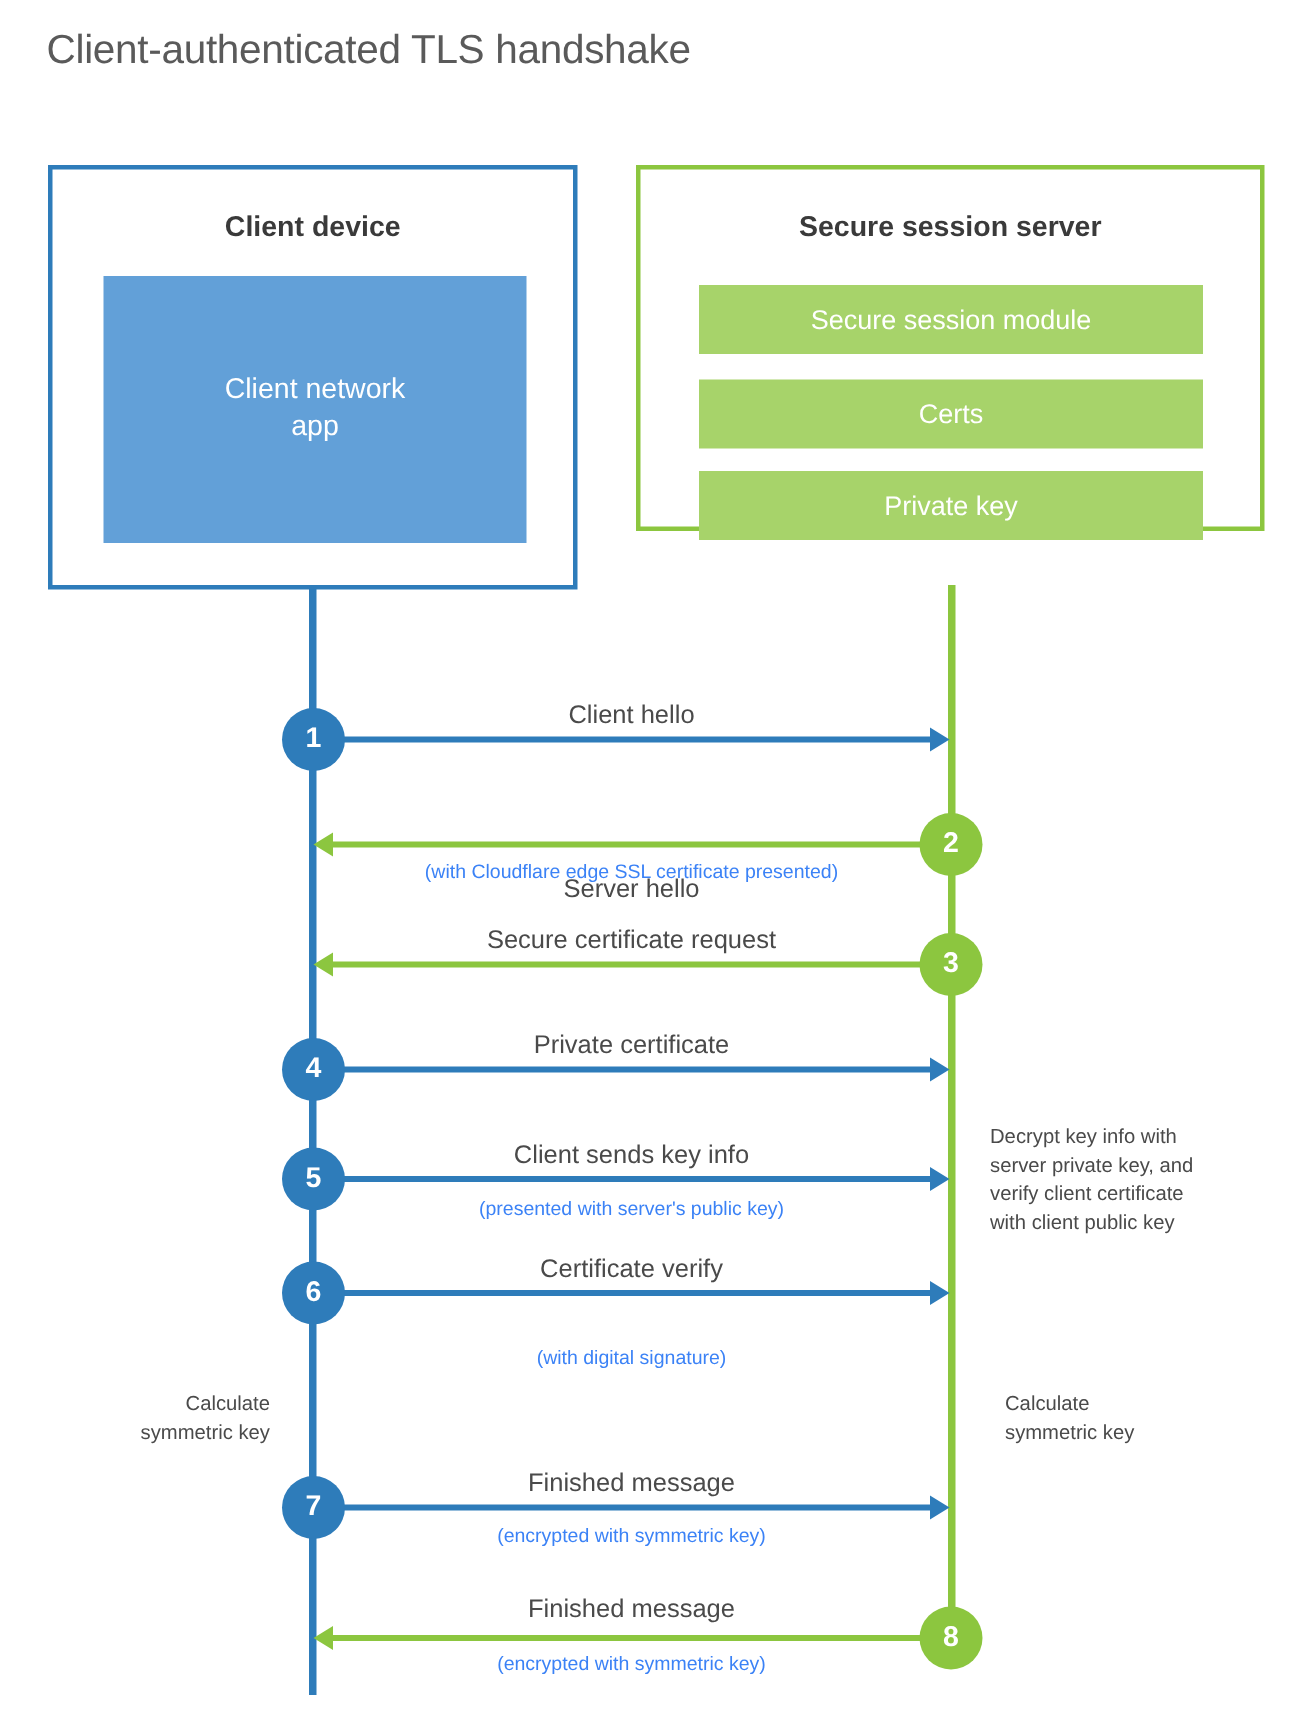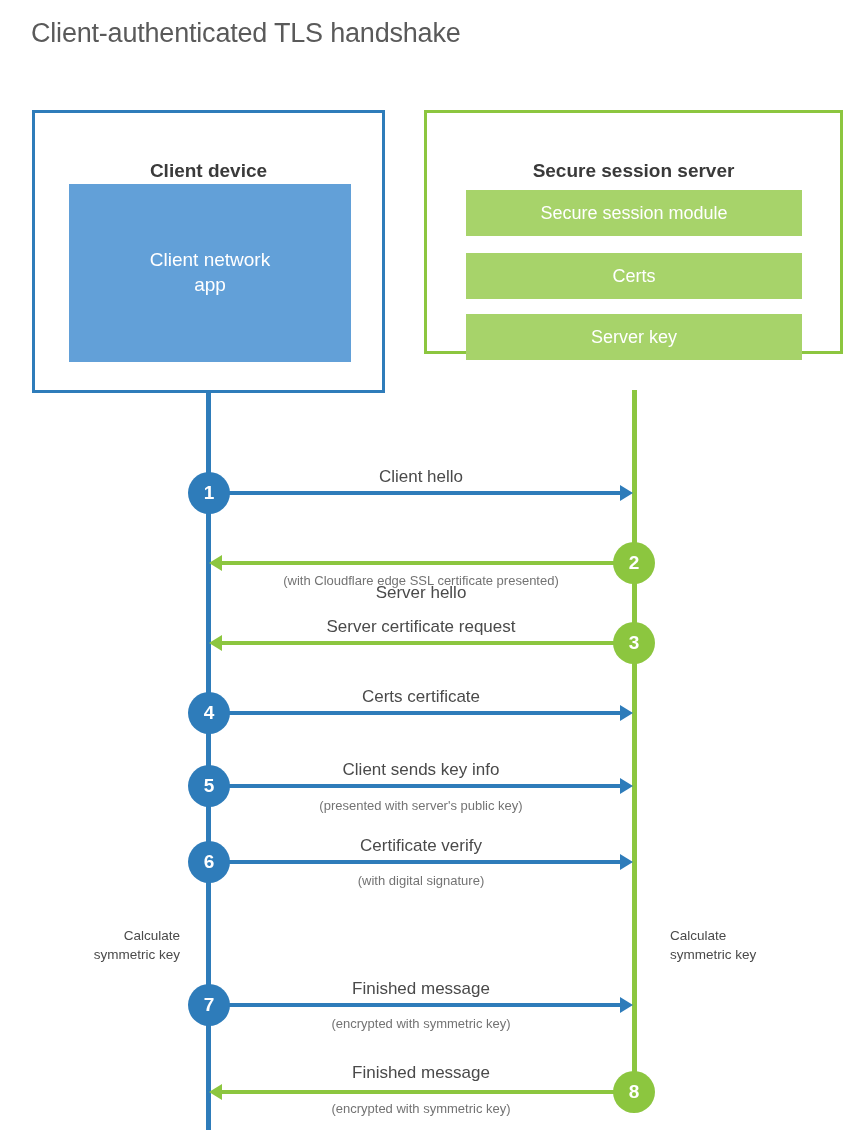--- a/index.html
+++ b/index.html
@@ -18,21 +18,21 @@
     letter-spacing: -0.2px; white-space: nowrap;
   }
 
   
   .actor-box { position: absolute; background: #ffffff; }
   .actor-box.client { left: 32px; top: 110px; width: 353px; height: 283px; border: 3px solid #2e7cba; }
   .actor-box.server { left: 424px; top: 110px; width: 419px; height: 244px; border: 3px solid #8cc63f; }
 
   .actor-title {
     position: absolute; left: 0; right: 0; top: 28px;
-    text-align: center; font-size: 19px; font-weight: bold; color: #3a3a3a; margin-top: 19px;
+    text-align: center; font-size: 19px; font-weight: bold; color: #3a3a3a;
   }
 
   .client-app {
     position: absolute; left: 34px; top: 71px; width: 282px; height: 178px;
     background: #62a0d8;
     display: flex; align-items: center; justify-content: center; text-align: center;
     color: #ffffff; font-size: 19px; line-height: 1.3; font-weight: 400;
   }
 
   .server-bar {
@@ -70,21 +70,21 @@
   .step-circle.blue  { background: #2e7cba; }
   .step-circle.green { background: #8cc63f; }
 
   
   .msg-label {
     position: absolute; text-align: center;
     font-size: 17px; color: #4a4a4a; white-space: nowrap;
   }
   .msg-sub {
     position: absolute; text-align: center;
-    font-size: 13px; color: #737373; white-space: nowrap;
+    font-size: 13px; color: #3b82f6; white-space: nowrap;
   }
 
   
   .side-note {
     position: absolute; font-size: 13.5px; color: #4a4a4a; line-height: 1.42;
   }
   .side-note.right-al { text-align: right; }
   .side-note.left-al  { text-align: left; }
 </style>
 </head>
@@ -101,58 +101,64 @@
         <span>Client network</span><br>
         <span>app</span>
       </div>
     </div>
   </div>
 
   <div class="actor-box server">
     <div class="actor-title">Secure session server</div>
     <div class="server-bar b0">Secure session module</div>
     <div class="server-bar b1">Certs</div>
-    <div class="server-bar b2">Server key</div>
+    <div class="server-bar b2">Private key</div>
   </div>
 
   <div class="lifeline client"></div>
   <div class="lifeline server"></div>
 
   <div class="msg-label" style="left:209px; top:467px; width:424px;">Client hello</div>
   <div class="arrow-line blue" style="left:209px; top:491px; width:411px;"></div>
   <div class="arrow-head right blue" style="left:620px; top:485px;"></div>
   <div class="step-circle blue" style="left:188px; top:472px;">1</div>
 
   <div class="msg-label" style="left:209px; top:536px; width:424px;margin-top:47px;">Server hello</div>
   <div class="arrow-line green" style="left:222px; top:561px; width:411px;"></div>
   <div class="arrow-head left green" style="left:209px; top:555px;"></div>
   <div class="msg-sub" style="left:209px; top:573px; width:424px;">(with Cloudflare edge SSL certificate presented)</div>
   <div class="step-circle green" style="left:613px; top:542px;">2</div>
 
-  <div class="msg-label" style="left:209px; top:617px; width:424px;">Server certificate request</div>
+  <div class="msg-label" style="left:209px; top:617px; width:424px;">Secure certificate request</div>
   <div class="arrow-line green" style="left:222px; top:641px; width:411px;"></div>
   <div class="arrow-head left green" style="left:209px; top:635px;"></div>
   <div class="step-circle green" style="left:613px; top:622px;">3</div>
 
-  <div class="msg-label" style="left:209px; top:687px; width:424px;">Certs certificate</div>
+  <div class="msg-label" style="left:209px; top:687px; width:424px;">Private certificate</div>
   <div class="arrow-line blue" style="left:209px; top:711px; width:411px;"></div>
   <div class="arrow-head right blue" style="left:620px; top:705px;"></div>
   <div class="step-circle blue" style="left:188px; top:692px;">4</div>
 
   <div class="msg-label" style="left:209px; top:760px; width:424px;">Client sends key info</div>
   <div class="arrow-line blue" style="left:209px; top:784px; width:411px;"></div>
   <div class="arrow-head right blue" style="left:620px; top:778px;"></div>
   <div class="msg-sub" style="left:209px; top:798px; width:424px;">(presented with server's public key)</div>
   <div class="step-circle blue" style="left:188px; top:765px;">5</div>
 
+  <div class="side-note left-al" style="left:660px; top:748px; width:180px;">
+    <span>Decrypt key info with</span><br>
+    <span>server private key, and</span><br>
+    <span>verify client certificate</span><br>
+    <span>with client public key</span>
+  </div>
 
   <div class="msg-label" style="left:209px; top:836px; width:424px;">Certificate verify</div>
   <div class="arrow-line blue" style="left:209px; top:860px; width:411px;"></div>
   <div class="arrow-head right blue" style="left:620px; top:854px;"></div>
-  <div class="msg-sub" style="left:209px; top:873px; width:424px;">(with digital signature)</div>
+  <div class="msg-sub" style="left:209px; top:897px; width:424px;">(with digital signature)</div>
   <div class="step-circle blue" style="left:188px; top:841px;">6</div>
 
   <div class="side-note right-al" style="left:20px; top:926px; width:160px;">
     <span>Calculate</span><br>
     <span>symmetric key</span>
   </div>
   <div class="side-note left-al" style="left:670px; top:926px; width:170px;">
     <span>Calculate</span><br>
     <span>symmetric key</span>
   </div>

